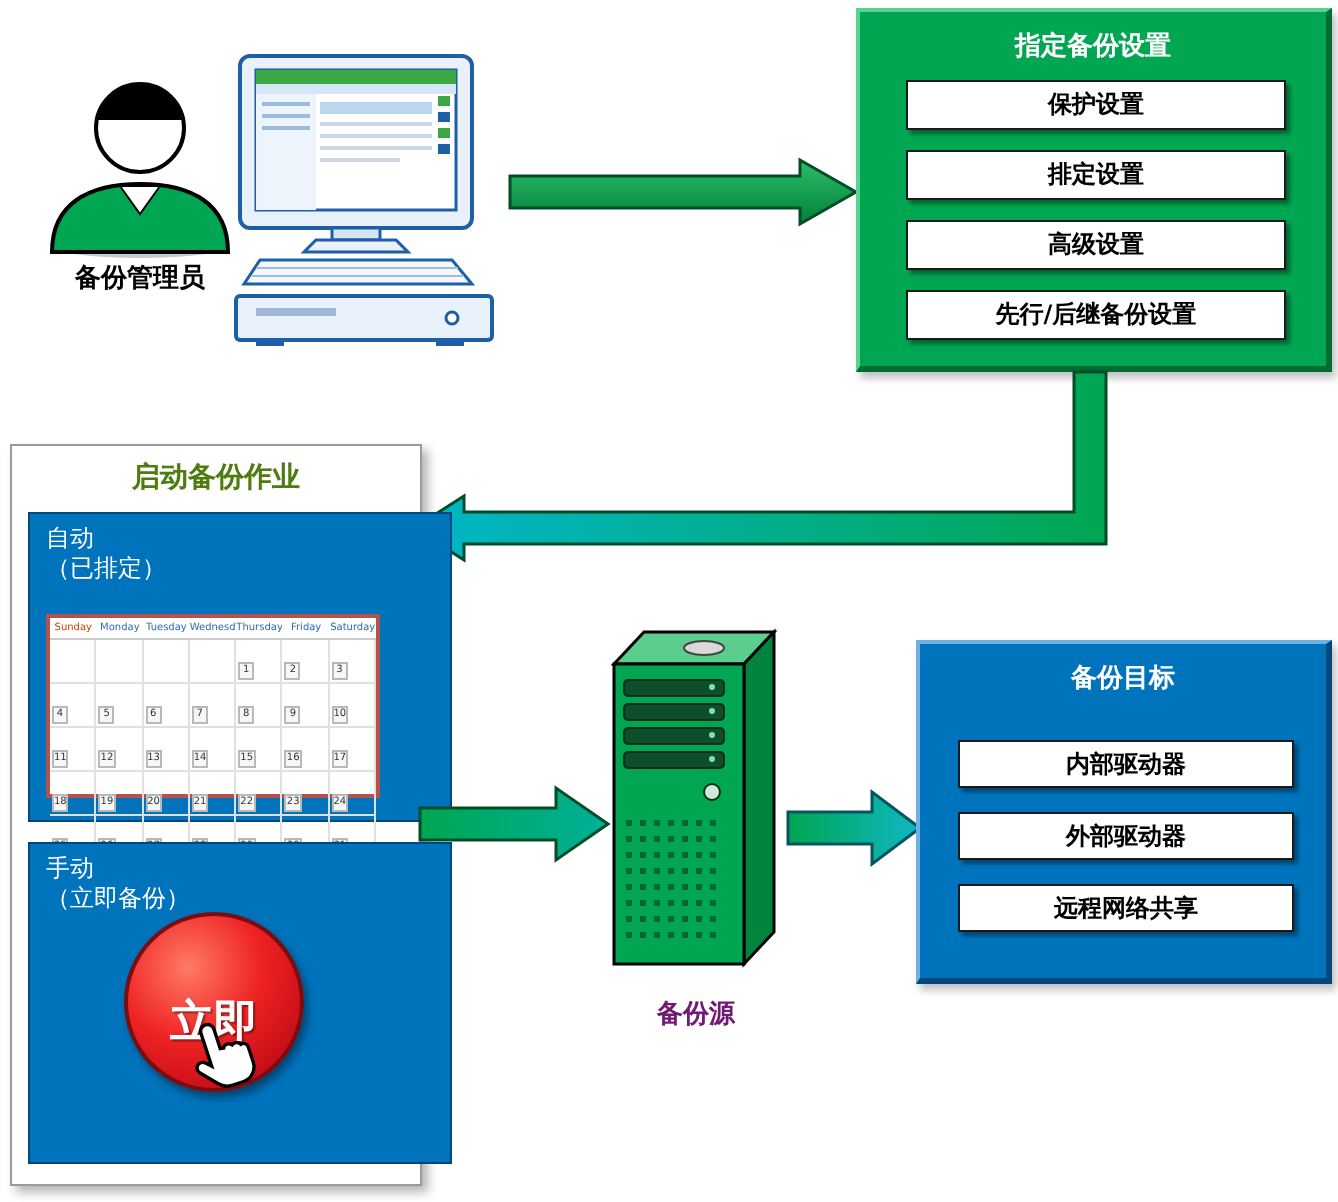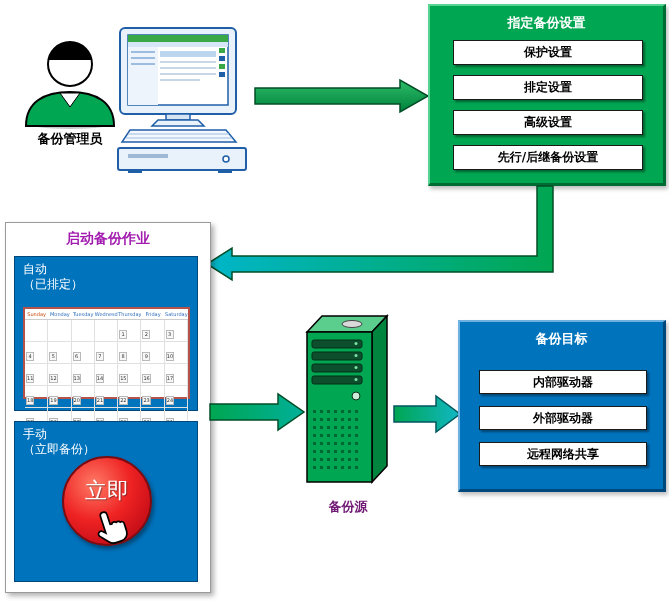--- a/index.html
+++ b/index.html
@@ -25,22 +25,22 @@
   .white-item  { position:absolute; background:#fff; border:1px solid #1a1a1a;
                  box-shadow:2px 2px 2px rgba(0,0,0,.4); font-size:12px; font-weight:bold;
                  color:#000; display:flex; align-items:center; justify-content:center; }
   .gp-item { left:23px; width:190px; height:25px; }
   .bp-item { left:19px; width:168px; height:24px; }
 
   
   .job-panel { position:absolute; left:5px; top:222px; width:206px; height:371px;
                background:#fff; border:1px solid #9a9a9a; box-shadow:3px 3px 5px rgba(0,0,0,.3); }
   .job-title { position:absolute; left:0; top:7px; width:100%; text-align:center;
-               font-size:14px; font-weight:bold; color:#a21caf; }
-  .blue-box  { position:absolute; left:8px; width:184px; background:#0073bd;
+               font-size:14px; font-weight:bold; color:#4d7c0f; }
+  .blue-box  { position:absolute; left:8px; width:212px; background:#0073bd;
                border:1px solid #00487c; color:#fff; }
   .auto-box   { top:33px;  height:155px; }
   .manual-box { top:198px; height:161px; }
   .blue-box-label { position:absolute; left:8px; top:5px; font-size:12px; line-height:15px; color:#fff; }
 
   
   .calendar { position:absolute; left:8px; top:50px; width:167px; height:92px;
               background:#fff; border:2px solid #b5534b; }
   .cal-head { display:grid; grid-template-columns:repeat(7,1fr); height:11px;
               border-bottom:1px solid #ccc; }
@@ -48,22 +48,22 @@
   .cal-h.sun { color:#cc4400; }
   .cal-grid { display:grid; grid-template-columns:repeat(7,1fr); grid-auto-rows:1fr; height:77px; }
   .cal-c { border-right:1px solid #e0e0e0; border-bottom:1px solid #e0e0e0; padding:1px; }
   .cal-c span { display:inline-block; min-width:8px; text-align:center; border:1px solid #b9b9b9;
                 background:#f7f7f7; font-size:5px; line-height:7px; color:#333; }
 
   
   .now-button { position:absolute; left:47px; top:34px; width:90px; height:90px; border-radius:50%;
                 background:radial-gradient(circle at 35% 30%, #ff7a66 0%, #ee2222 45%, #c40d18 80%, #9c0a12 100%);
                 border:2px solid #7a0c12; box-shadow:2px 3px 4px rgba(0,0,0,.4); }
-  .now-button .btn-text { position:absolute; left:0; top:18px; width:100%; text-align:center;
-                          color:#fff; font-size:22px; font-weight:normal; text-shadow:1px 1px 1px rgba(0,0,0,.4); }
+  .now-button .btn-text { position:absolute; left:0; top:38px; width:100%; text-align:center;
+                          color:#fff; font-size:22px; font-weight:bold; text-shadow:1px 1px 1px rgba(0,0,0,.4); }
   .hand-cursor { position:absolute; left:30px; top:50px; width:34px; height:38px; transform:rotate(-18deg); }
 
   
   .source-label { position:absolute; left:300px; top:498px; width:96px; text-align:center;
                   font-size:13px; font-weight:bold; color:#701a75; }
 </style>
 </head>
 <body>
 
 <div class="canvas">

